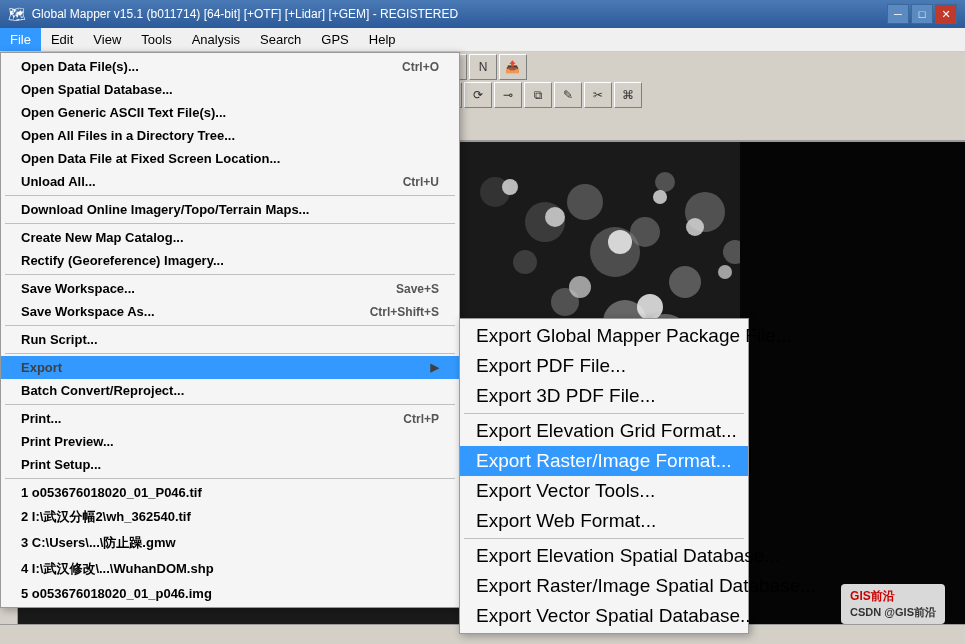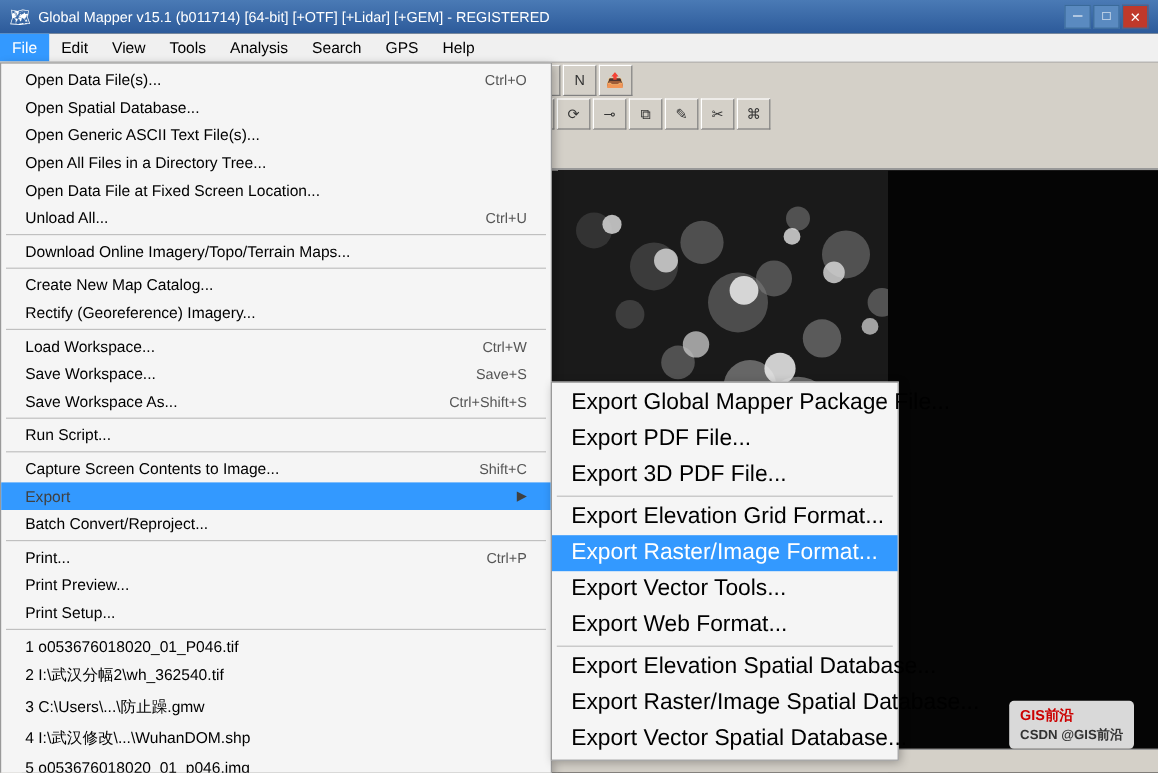--- a/index.html
+++ b/index.html
@@ -150,20 +150,21 @@
     }
     .menu-entry {
       padding: 4px 20px 4px 20px;
       cursor: pointer;
       display: flex;
       justify-content: space-between;
       align-items: center;
       font-size: 13px;
       color: #000;
       white-space: nowrap;
+      font-weight: bold;
     }
     .menu-entry.highlighted { background: #3399ff; color: #404040; }
     .menu-entry .shortcut {
       color: #555;
       font-size: 12px;
       margin-left: 30px;
     }
     .menu-entry .arrow { font-size: 11px; }
     .menu-separator {
       height: 1px;
@@ -396,40 +397,32 @@
     </div>
     <div class="menu-separator"></div>
     <div class="menu-entry">
       <span>Create New Map Catalog...</span>
     </div>
     <div class="menu-entry">
       <span>Rectify (Georeference) Imagery...</span>
     </div>
     <div class="menu-separator"></div>
     <div class="menu-entry">
-      <span>Load Workspace...</span>
-      <span class="shortcut">Ctrl+W</span>
-    </div>
-    <div class="menu-entry">
       <span>Save Workspace...</span>
       <span class="shortcut">Save+S</span>
     </div>
     <div class="menu-entry">
       <span>Save Workspace As...</span>
       <span class="shortcut">Ctrl+Shift+S</span>
     </div>
     <div class="menu-separator"></div>
     <div class="menu-entry">
       <span>Run Script...</span>
     </div>
     <div class="menu-separator"></div>
-    <div class="menu-entry">
-      <span>Capture Screen Contents to Image...</span>
-      <span class="shortcut">Shift+C</span>
-    </div>
     <div class="menu-entry highlighted">
       <span>Export</span>
       <span class="arrow">▶</span>
     </div>
     <div class="menu-entry">
       <span>Batch Convert/Reproject...</span>
     </div>
     <div class="menu-separator"></div>
     <div class="menu-entry">
       <span>Print...</span>

